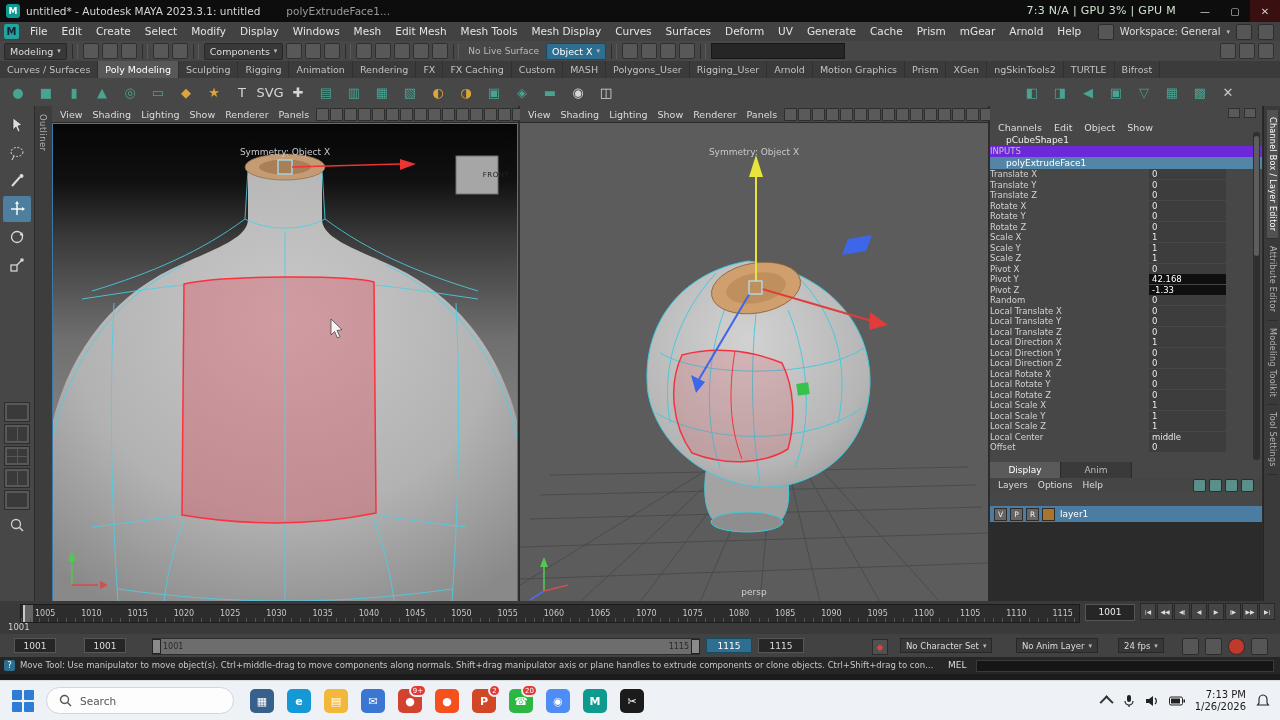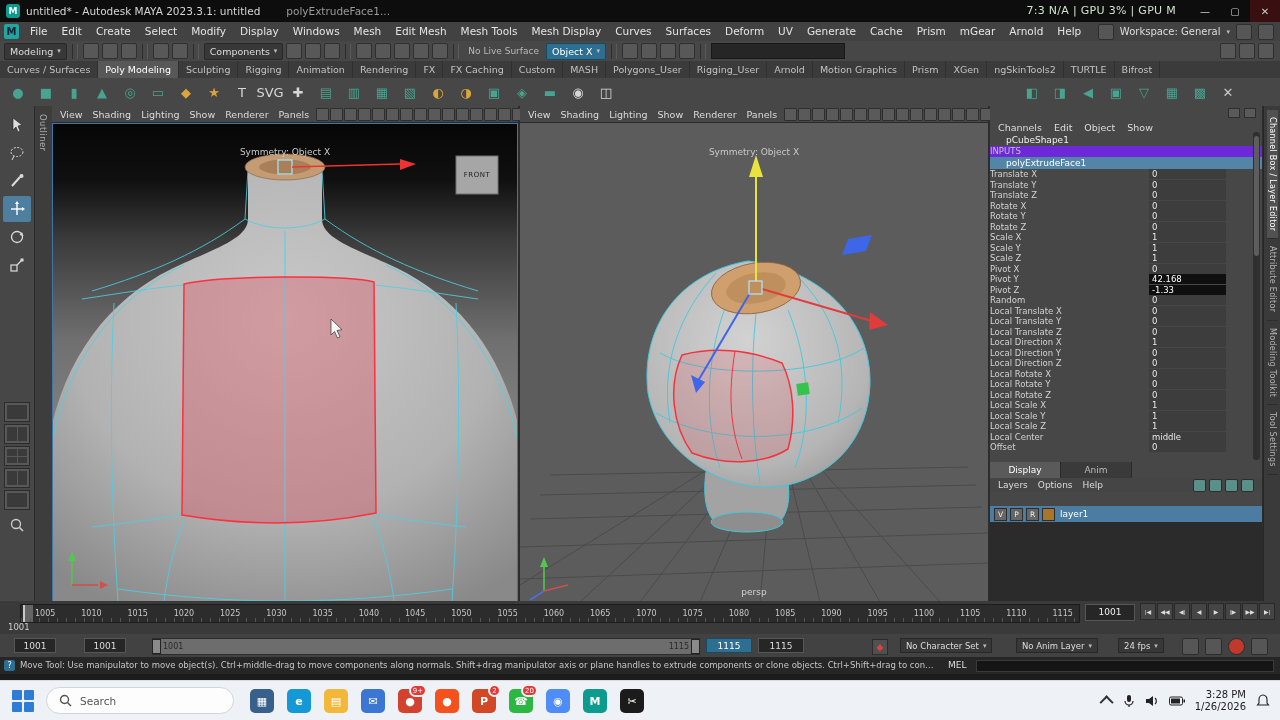--- a/index.html
+++ b/index.html
@@ -62,21 +62,21 @@
   .vp{position:absolute;top:0;height:495px;}
   #vpL{left:52px;width:466px;}
   #vpR{left:520px;width:468px;}
   .vp-menu{height:16px;background:#474747;display:flex;align-items:center;gap:2px;padding-left:4px;border-bottom:1px solid #2a2a2a;}
   .vpmenu-item{font-size:9.5px;color:#dcdcdc;padding:0 4px;}
   .vpico{width:11px;height:11px;background:#5a5a5a;border:1px solid #2e2e2e;border-radius:1px;margin-left:1px;}
   .vp-canvas{position:relative;height:479px;overflow:hidden;background:#5c5c5c;}
   #vpL .vp-canvas{outline:1px solid #3d79a8;outline-offset:-1px;}
   .vp-label-top{position:absolute;top:24px;left:0;right:0;text-align:center;font-size:9px;color:#c9c9c9;}
   .vp-label-cam{position:absolute;bottom:5px;left:0;right:0;text-align:center;font-size:9px;color:#d2d2d2;}
-  .front-plate{position:absolute;left:404px;top:33px;width:42px;height:38px;display:flex;align-items:center;justify-content:center;font-size:7px;color:#222;letter-spacing:.5px;}
+  .front-plate{position:absolute;left:404px;top:33px;width:42px;height:38px;display:flex;align-items:center;justify-content:center;font-size:7px;color:#222;letter-spacing:.5px;padding-left:19px;}
 
   
   #rpanel{position:absolute;left:990px;top:0;width:272px;height:495px;background:#474747;}
   .cb-top{height:12px;display:flex;justify-content:flex-end;gap:4px;padding:2px 6px 0 0;}
   .cb-topico{width:10px;height:8px;background:#5a5a5a;border:1px solid #2e2e2e;}
   .cb-menus{height:14px;display:flex;gap:12px;padding-left:8px;align-items:center;}
   .cbmenu{font-size:9.5px;color:#ddd;}
   .cb-list{height:330px;overflow:hidden;}
   .cb-node{height:12px;line-height:12px;padding-left:16px;font-size:9px;color:#efefef;}
   .cb-section{height:11px;line-height:11px;font-size:8.5px;font-weight:normal;color:#c4c4c4;background:#6d28d9;}
@@ -940,21 +940,21 @@
       <svg width="14" height="12">
           <polygon points="1,4 4,4 8,1 8,11 4,8 1,8" fill="#222"></polygon>
           <path d="M10,3 a4,4 0 0 1 0,6" fill="none" stroke="#222" stroke-width="1.2"></path>
         </svg>
       <svg width="16" height="10">
           <rect x="0.5" y="1" width="13" height="8" rx="1.5" fill="none" stroke="#222"></rect>
           <rect x="2" y="2.5" width="9" height="5" fill="#222"></rect>
           <rect x="14.5" y="3.5" width="1.5" height="3" fill="#222"></rect>
         </svg>
       <div class="clock">
-        <div>3:28 PM</div>
+        <div>7:13 PM</div>
         <div>1/26/2026</div>
       </div>
       <svg width="14" height="14">
           <path d="M7,1 C4.5,1 3,3 3,5.5 L3,9 L1.5,11 L12.5,11 L11,9 L11,5.5 C11,3 9.5,1 7,1 Z" fill="none" stroke="#222" stroke-width="1.1"></path>
         </svg>
     </div>
   </div>
 
 </div>
 

